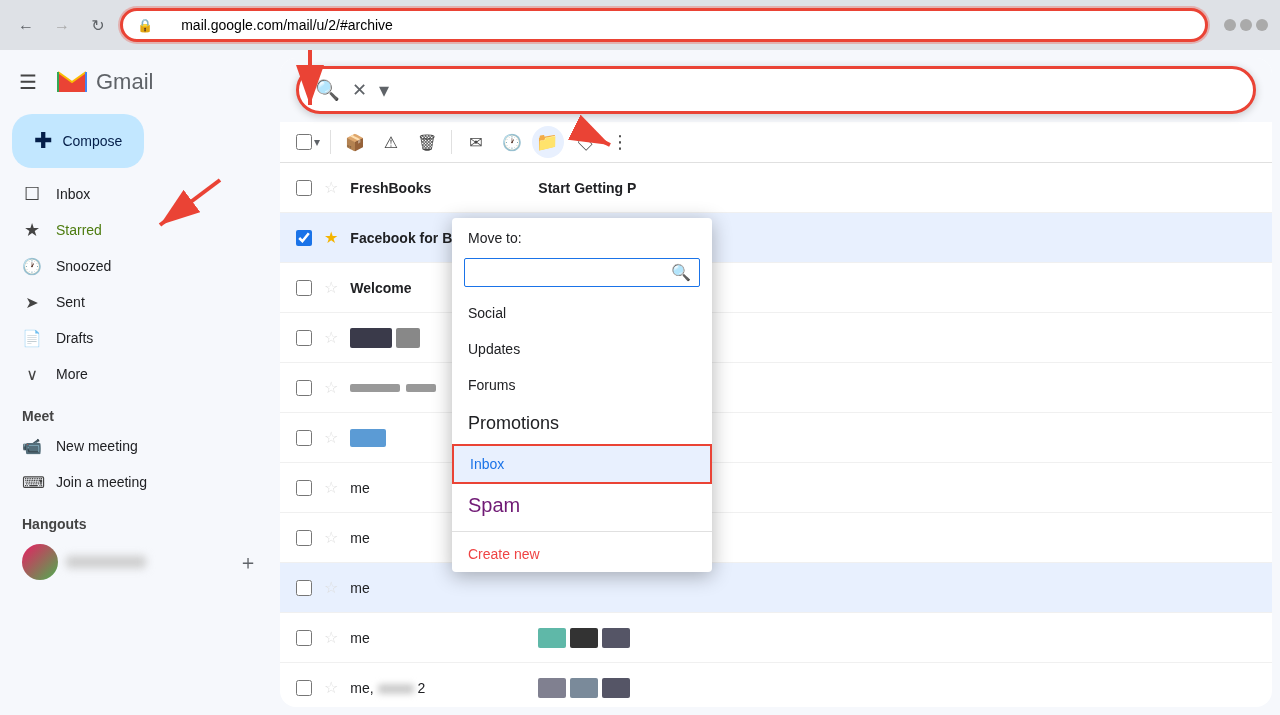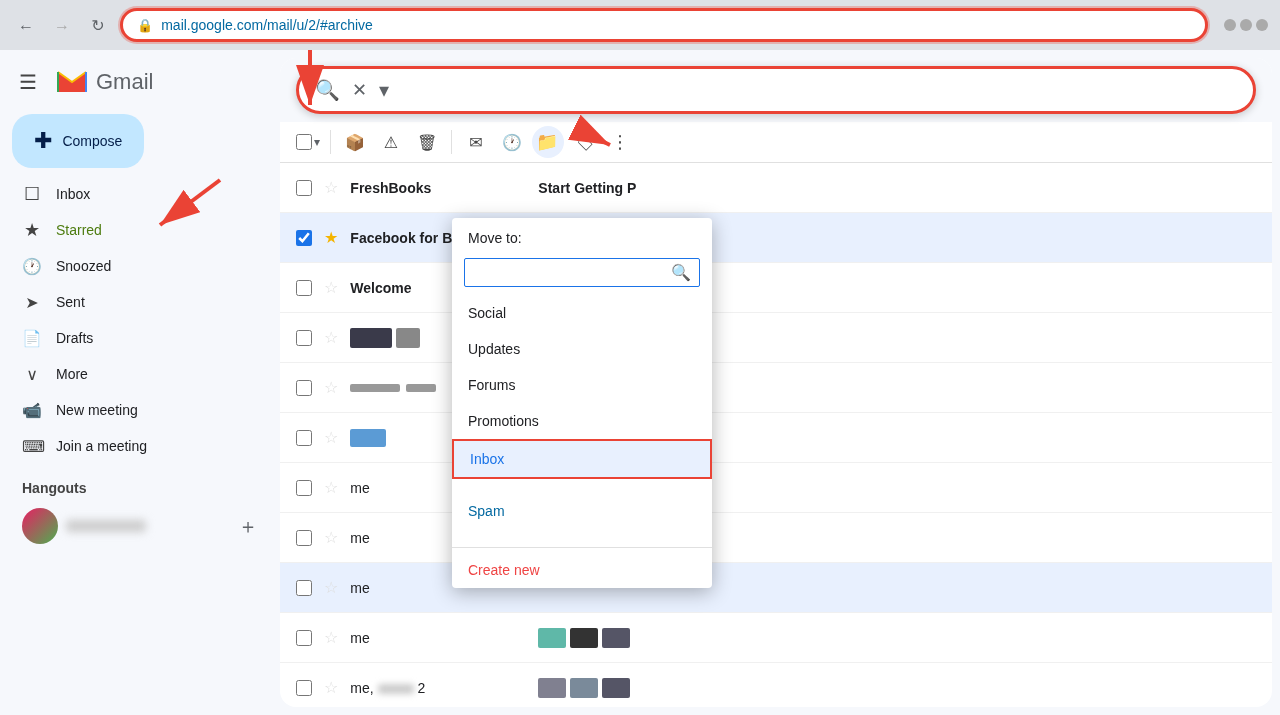--- a/index.html
+++ b/index.html
@@ -8,21 +8,21 @@
 </head>
 <body>
 
 <div style="background:#dee1e6; height:50px; display:flex; align-items:center; padding:0 12px; gap:8px;">
   <button style="width:28px;height:28px;border-radius:50%;border:none;background:none;cursor:pointer;font-size:16px;color:#5f6368;">←</button>
   <button style="width:28px;height:28px;border-radius:50%;border:none;background:none;cursor:pointer;font-size:16px;color:#aaa;">→</button>
   <button style="width:28px;height:28px;border-radius:50%;border:none;background:none;cursor:pointer;font-size:16px;color:#5f6368;">↻</button>
 
   <div style="flex:1;background:white;border-radius:20px;height:34px;display:flex;align-items:center;padding:0 14px;gap:8px;font-size:14px;border:3px solid #ea4335; box-shadow: 0 0 0 2px rgba(234,67,53,0.3);">
     <span style="color:#5f6368;font-size:13px;">🔒</span>
-    <span style="color:#0369a1;">mail.google.com/mail/u/2/#archive</span>
+    <span style="color:#000000;margin-left:20px;">mail.google.com/mail/u/2/#archive</span>
   </div>
 
   <div style="display:flex;gap:4px;margin-left:8px;">
     <div style="width:12px;height:12px;border-radius:50%;background:#aaa;"></div>
     <div style="width:12px;height:12px;border-radius:50%;background:#aaa;"></div>
     <div style="width:12px;height:12px;border-radius:50%;background:#aaa;"></div>
   </div>
 </div>
 
 <div style="display:flex;height:665px;background:#f6f8fc;position:relative;">
@@ -69,20 +69,21 @@
     </div>
     <div style="display:flex;align-items:center;gap:14px;padding:6px 16px 6px 22px;border-radius:0 24px 24px 0;cursor:pointer;height:36px;margin-right:16px;">
       <span style="font-size:16px;color:#444;width:20px;text-align:center;">📄</span>
       <span style="font-size:14px;color:#202124;">Drafts</span>
     </div>
     <div style="display:flex;align-items:center;gap:14px;padding:6px 16px 6px 22px;border-radius:0 24px 24px 0;cursor:pointer;height:36px;margin-right:16px;">
       <span style="font-size:16px;color:#444;width:20px;text-align:center;">∨</span>
       <span style="font-size:14px;color:#202124;">More</span>
     </div>
 
+    <div style="font-size:14px;font-weight:600;color:#444;padding:16px 22px 4px 22px;">Meet</div>
     <div style="display:flex;align-items:center;gap:14px;padding:6px 16px 6px 22px;cursor:pointer;height:36px;">
       <span style="font-size:16px;color:#444;width:20px;text-align:center;">📹</span>
       <span style="font-size:14px;color:#202124;">New meeting</span>
     </div>
     <div style="display:flex;align-items:center;gap:14px;padding:6px 16px 6px 22px;cursor:pointer;height:36px;">
       <span style="font-size:16px;color:#444;width:20px;text-align:center;">⌨</span>
       <span style="font-size:14px;color:#202124;">Join a meeting</span>
     </div>
 
     <div style="font-size:14px;font-weight:600;color:#444;padding:16px 22px 8px 22px;">Hangouts</div>
@@ -229,25 +230,25 @@
     <div style="padding:12px 16px 8px 16px;font-size:14px;color:#202124;font-weight:500;">Move to:</div>
 
     <div style="margin:4px 12px 8px 12px;border:1.5px solid #1a73e8;border-radius:2px;display:flex;align-items:center;padding:4px 8px;">
       <input type="text" style="border: none; outline: none; flex: 1 1 0%; font-size: 14px;" placeholder="">
       <span style="color:#1a73e8;font-size:16px;">🔍</span>
     </div>
 
     <div style="padding:10px 16px;font-size:14px;cursor:pointer;color:#202124;">Social</div>
     <div style="padding:10px 16px;font-size:14px;cursor:pointer;color:#202124;">Updates</div>
     <div style="padding:10px 16px;font-size:14px;cursor:pointer;color:#202124;">Forums</div>
-    <div style="padding:10px 16px;font-size:14px;cursor:pointer;color:#202124;">Promotions</div>
+    <div style="padding:10px 16px;font-size:18px;cursor:pointer;color:#202124;">Promotions</div>
 
     <div style="padding:10px 16px;font-size:14px;cursor:pointer;color:#1a73e8;background:#e8f0fe;border:2px solid #ea4335;margin:0;font-weight:500;">Inbox</div>
 
-    <div style="padding:24px 16px;font-size:14px;cursor:pointer;color:#0369a1;">Spam</div>
+    <div style="padding:10px 16px;font-size:20px;cursor:pointer;color:#701a75;">Spam</div>
 
     <div style="height:1px;background:#e0e0e0;margin:4px 0;"></div>
 
     <div style="padding:10px 16px;font-size:14px;cursor:pointer;color:#ef4444;">Create new</div>
   </div>
 
   <svg style="position:absolute;top:0;left:0;width:100%;height:100%;pointer-events:none;z-index:150;" viewBox="0 0 1000 665">
 
     <defs>
       <marker id="arrowhead" markerWidth="10" markerHeight="7" refX="10" refY="3.5" orient="auto">

